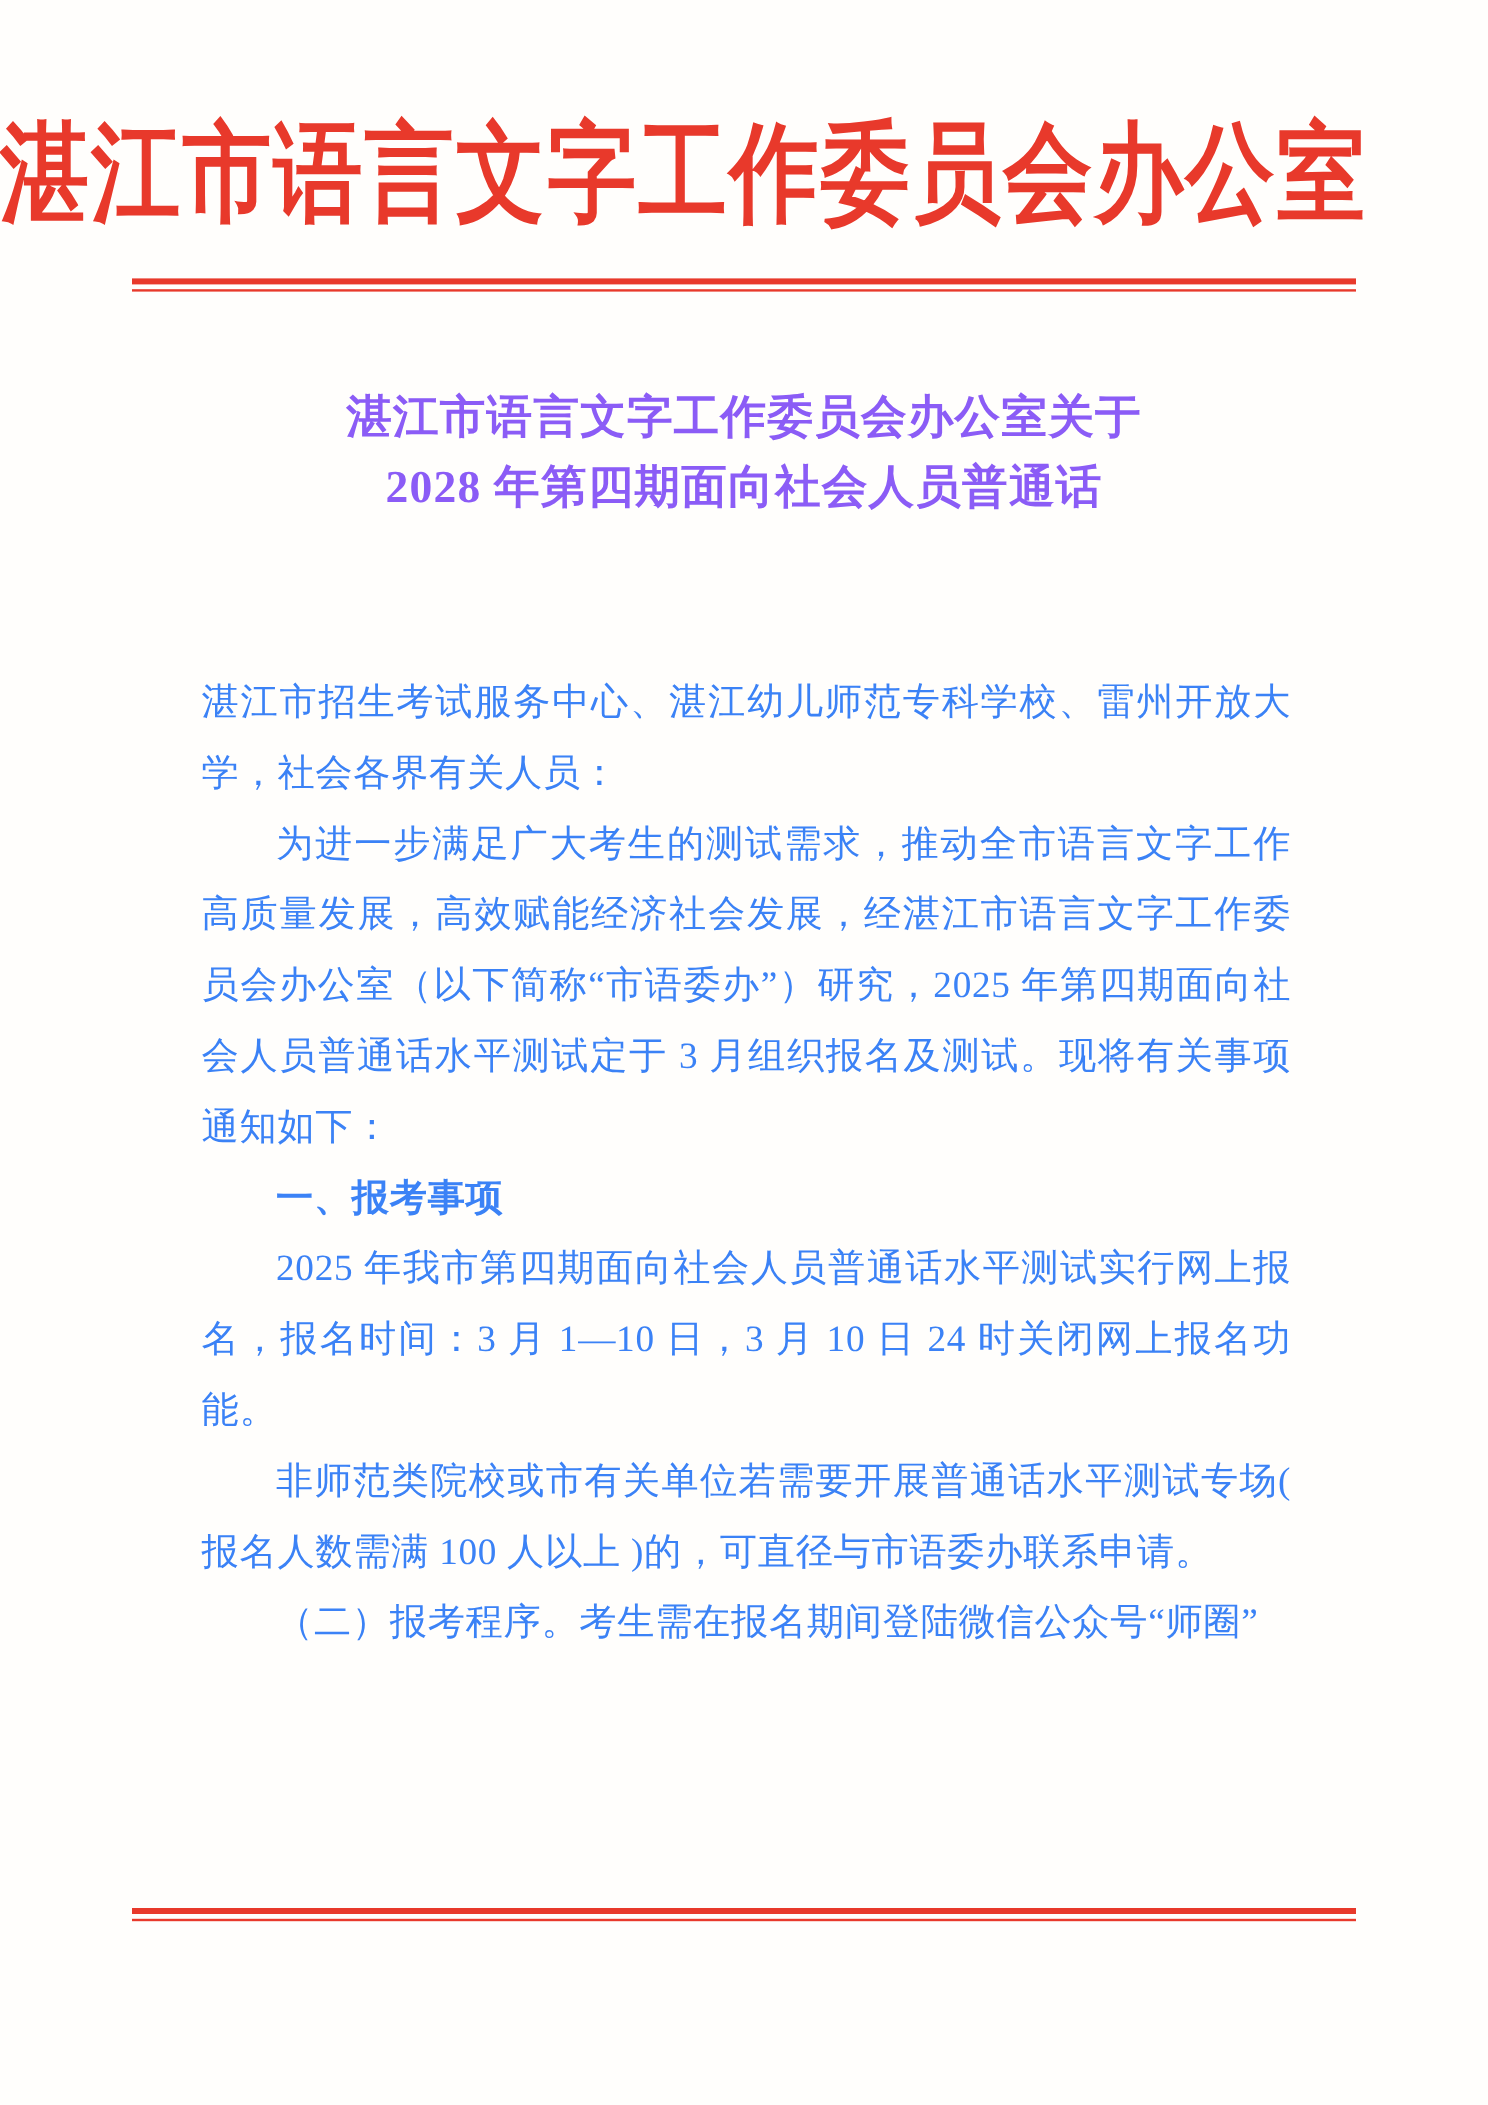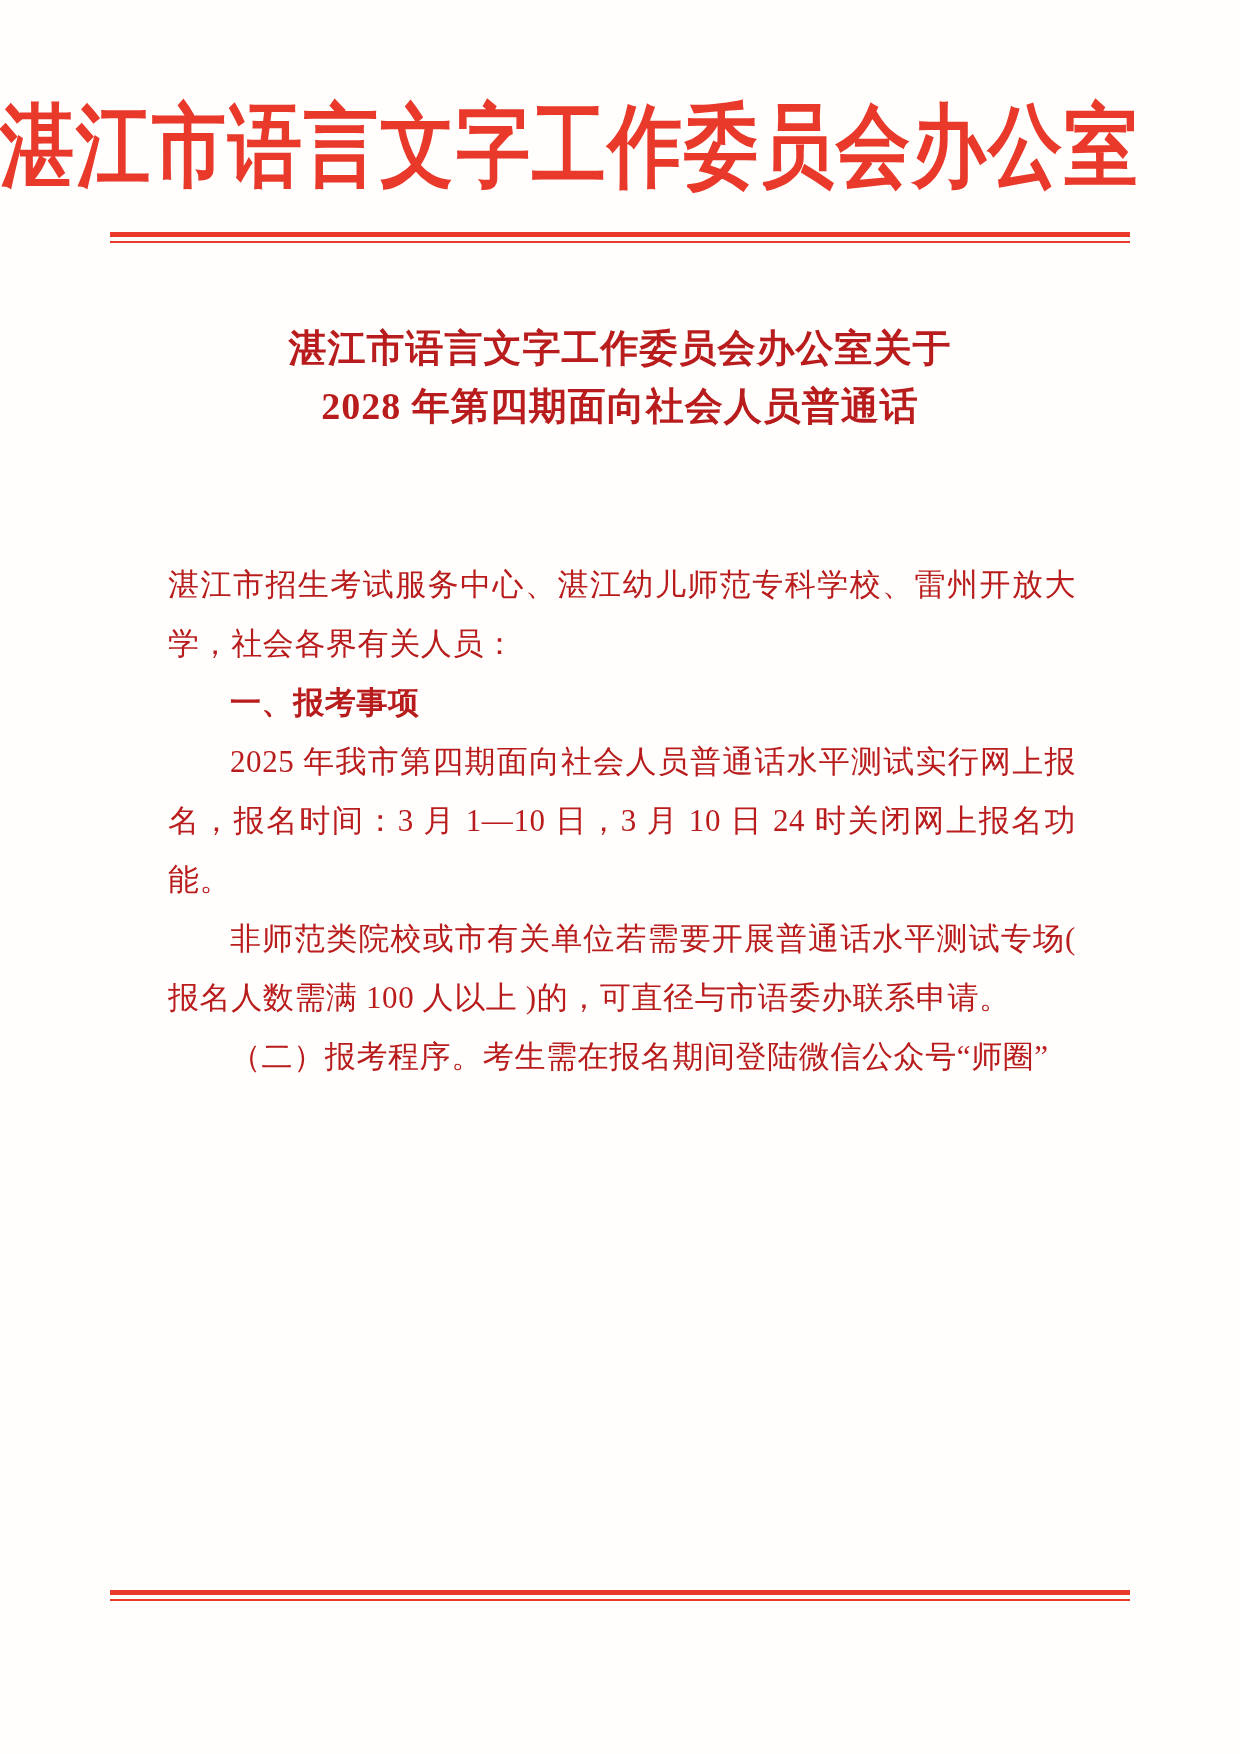--- a/index.html
+++ b/index.html
@@ -71,36 +71,36 @@
   .doc-title {
     position: absolute;
     left: 170px;
     top: 320px;
     width: 900px;
     text-align: center;
     font-weight: 700;
     font-size: 38px;
     line-height: 1.52;
     letter-spacing: 1px;
-    color: #b91c1c;
+    color: #8b5cf6;
   }
   .doc-title div {
     white-space: nowrap;
   }
 
   
   .body-text {
     position: absolute;
     left: 168px;
     top: 555px;
     width: 908px;
     font-size: 31px;
     line-height: 59px;
     letter-spacing: 0.6px;
-    color: #b91c1c;
+    color: #3b82f6;
     text-align: justify;
     text-justify: inter-ideograph;
   }
   .body-text p {
     margin: 0;
   }
   .p-indent {
     text-indent: 2em;
   }
   .p-noindent {
@@ -134,20 +134,21 @@
     <div class="rule-thin"></div>
   </div>
 
   <div class="doc-title">
     <div>湛江市语言文字工作委员会办公室关于</div>
     <div>2028 年第四期面向社会人员普通话</div>
   </div>
 
   <div class="body-text">
     <p class="p-noindent">湛江市招生考试服务中心、湛江幼儿师范专科学校、雷州开放大学，社会各界有关人员：</p>
+    <p class="p-indent">为进一步满足广大考生的测试需求，推动全市语言文字工作高质量发展，高效赋能经济社会发展，经湛江市语言文字工作委员会办公室（以下简称“市语委办”）研究，2025 年第四期面向社会人员普通话水平测试定于 3 月组织报名及测试。现将有关事项通知如下：</p>
     <p class="section-head">一、报考事项</p>
     <p class="p-indent">2025 年我市第四期面向社会人员普通话水平测试实行网上报名，报名时间：3 月 1—10 日，3 月 10 日 24 时关闭网上报名功能。</p>
     <p class="p-indent">非师范类院校或市有关单位若需要开展普通话水平测试专场( 报名人数需满 100 人以上 )的，可直径与市语委办联系申请。</p>
     <p class="p-indent">（二）报考程序。考生需在报名期间登陆微信公众号“师圈”</p>
   </div>
 
   <div class="rule-wrap rule-wrap-bottom">
     <div class="rule-thick"></div>
     <div class="rule-gap"></div>
     <div class="rule-thin"></div>

